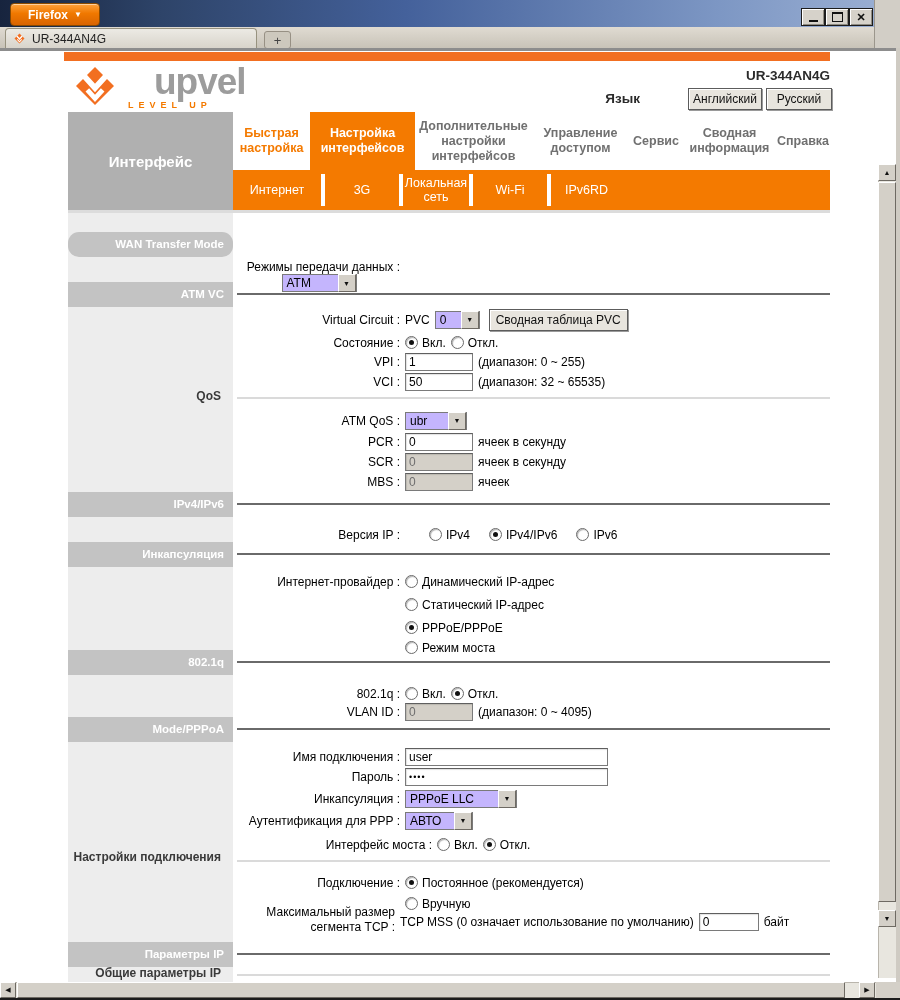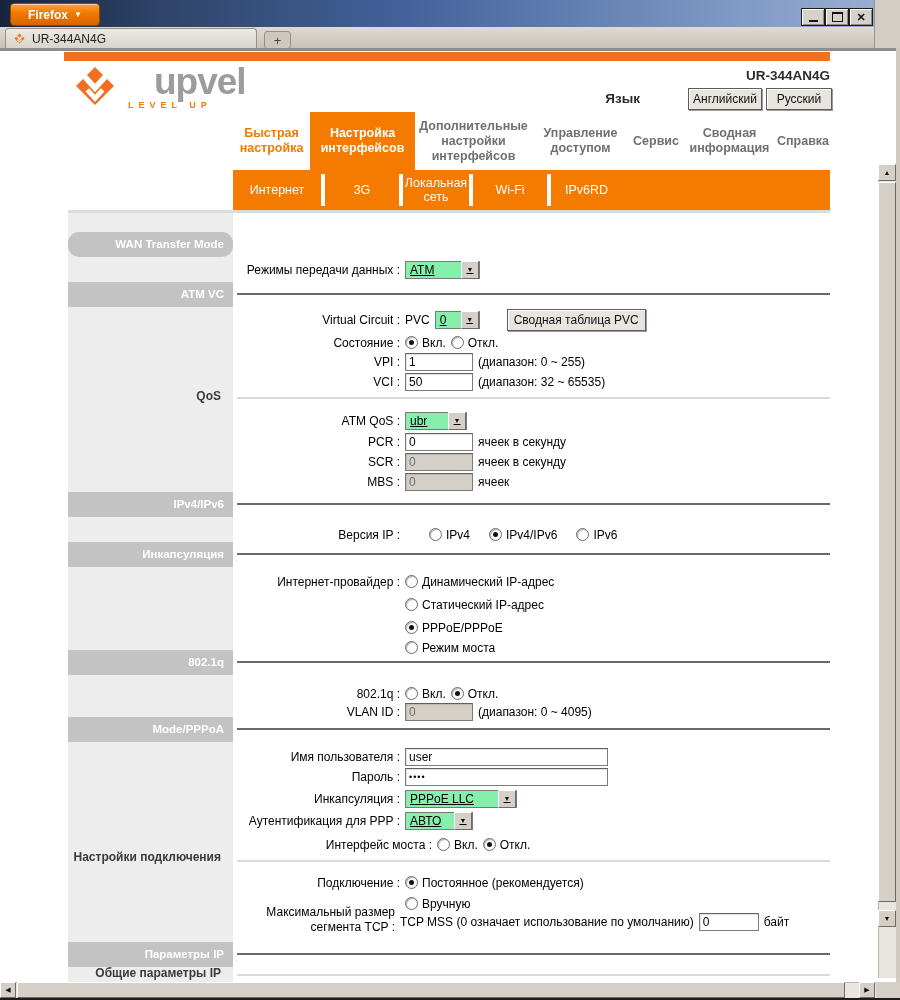--- a/index.html
+++ b/index.html
@@ -48,21 +48,21 @@
   .sidebar{left:68px;top:162px;width:165px;height:769px;background:#ededed;}
   .sbar{left:68px;width:165px;height:25px;background:#c3c3c3;color:#fff;font-size:11.5px;font-weight:bold;line-height:25px;text-align:right;padding-right:9px;box-sizing:border-box;}
   .stext{left:68px;width:165px;height:16px;color:#3a3a3a;font-size:12px;font-weight:bold;text-align:right;padding-right:12px;box-sizing:border-box;}
   .hr-dark{left:237px;width:593px;height:2px;background:#6a6a6a;}
   .hr-light{left:237px;width:593px;height:2px;background:#dadada;}
   .row{position:absolute;left:233px;display:flex;align-items:center;height:19px;font-size:12px;color:#000;}
   .lbl{width:167px;text-align:right;padding-right:5px;flex:none;}
   .ctl{display:flex;align-items:center;gap:5px;}
   .tbx{height:16px;background:#fff;border:1px solid #7a7a7a;border-top-color:#5f5f5f;box-shadow:inset 1px 1px 1px rgba(0,0,0,.12);font-size:12px;font-family:"Liberation Sans",sans-serif;padding:0 3px;}
   .tbx:disabled{background:#d4d0c8;color:#6e6e6e;}
-  .sel{height:18px;border:1px solid #7a7a7a;background:#86efac;display:inline-flex;align-items:center;box-sizing:border-box;text-decoration:underline;}
+  .sel{height:18px;border:1px solid #7a7a7a;background:#c4b5fd;display:inline-flex;align-items:center;box-sizing:border-box;}
   .sel-v{flex:1;font-size:12px;padding:0 4px;white-space:nowrap;overflow:hidden;}
   .sel-a{width:16px;height:16px;background:#d4d0c8;border:1px solid;border-color:#fff #6e6a63 #6e6a63 #fff;display:flex;align-items:center;justify-content:center;font-size:7px;color:#111;flex:none;}
   .radio{width:11px;height:11px;border-radius:50%;background:#fff;border:1px solid #6b6b6b;box-shadow:inset 1px 1px 1px rgba(0,0,0,.3);display:inline-block;position:relative;flex:none;}
   .radio.on::after{content:"";position:absolute;left:3px;top:3px;width:5px;height:5px;border-radius:50%;background:#111;}
   .ropt{display:flex;align-items:center;gap:4px;}
   .gap14{margin-left:14px;}
   
   .vtrack{left:878px;top:164px;width:18px;height:814px;background:#e8e6df;border-left:1px solid #b9b5ac;}
   .sbtn{background:#d4d0c8;border:1px solid;border-color:#fff #6e6a63 #6e6a63 #fff;display:flex;align-items:center;justify-content:center;font-size:7px;color:#111;box-sizing:border-box;}
   .vup{left:878px;top:164px;width:18px;height:17px;}
@@ -119,20 +119,21 @@
         <path d="M16 28 L24 37 L32 28" stroke="#fff" stroke-width="5" fill="none"></path>
       </svg>
     <span class="logo-txt">upvel</span>
   </div>
   <div class="abs logo-tag">LEVEL UP</div>
   <div class="abs model">UR-344AN4G</div>
   <div class="abs lang-label">Язык</div>
   <div class="abs btn lang-en">Английский</div>
   <div class="abs btn lang-ru">Русский</div>
 
+  <div class="abs iface-box">Интерфейс</div>
   <div class="abs toptab t-quick">Быстрая настройка</div>
   <div class="abs toptab t-iface">Настройка интерфейсов</div>
   <div class="abs toptab t-gray t-adv">Дополнительные настройки интерфейсов</div>
   <div class="abs toptab t-gray t-access">Управление доступом</div>
   <div class="abs toptab t-gray t-service">Сервис</div>
   <div class="abs toptab t-gray t-summary">Сводная информация</div>
   <div class="abs toptab t-gray t-help">Справка</div>
 
   <div class="abs subbar">
     <div class="subtab" style="width:88px;">Интернет</div>
@@ -162,39 +163,39 @@
   <div class="abs hr-dark" style="top:242px;"></div>
   <div class="abs hr-light" style="top:346px;"></div>
   <div class="abs hr-dark" style="top:452px;"></div>
   <div class="abs hr-dark" style="top:502px;"></div>
   <div class="abs hr-dark" style="top:610px;"></div>
   <div class="abs hr-dark" style="top:677px;"></div>
   <div class="abs hr-light" style="top:809px;"></div>
   <div class="abs hr-dark" style="top:902px;"></div>
   <div class="abs hr-light" style="top:923px;"></div>
 
-  <div class="row" style="top:209px;">
+  <div class="row" style="top:209px;flex-direction:column;">
     <span class="lbl">Режимы передачи данных :</span>
     <span class="ctl">
       <span class="sel" style="width:75px;">
           <span class="sel-v">ATM</span>
           <span class="sel-a">▼</span>
         </span>
     </span>
   </div>
 
   <div class="row" style="top:258px;height:21px;">
     <span class="lbl">Virtual Circuit :</span>
     <span class="ctl">
       <span>PVC</span>
       <span class="sel" style="width:45px;">
           <span class="sel-v">0</span>
           <span class="sel-a">▼</span>
         </span>
-      <span class="btn" style="width:137px;height:20px;margin-left:22px;">Сводная таблица PVC</span>
+      <span class="btn" style="width:137px;height:20px;margin-left:4px;">Сводная таблица PVC</span>
     </span>
   </div>
 
   <div class="row" style="top:282px;">
     <span class="lbl">Состояние :</span>
     <span class="ctl">
       <span class="ropt">
           <span class="radio on"></span>
           <span>Вкл.</span>
         </span>
@@ -326,21 +327,21 @@
 
   <div class="row" style="top:651px;">
     <span class="lbl">VLAN ID :</span>
     <span class="ctl">
       <input class="tbx" style="width: 60px;" disabled="" value="0">
       <span>(диапазон: 0 ~ 4095)</span>
     </span>
   </div>
 
   <div class="row" style="top:696px;">
-    <span class="lbl">Имя пользователя :</span>
+    <span class="lbl">Имя подключения :</span>
     <span class="ctl">
       <input class="tbx" style="width: 195px;" value="user">
     </span>
   </div>
 
   <div class="row" style="top:716px;">
     <span class="lbl">Пароль :</span>
     <span class="ctl">
       <input class="tbx" style="width: 195px; font-size: 9px; letter-spacing: 1px;" value="••••">
     </span>

